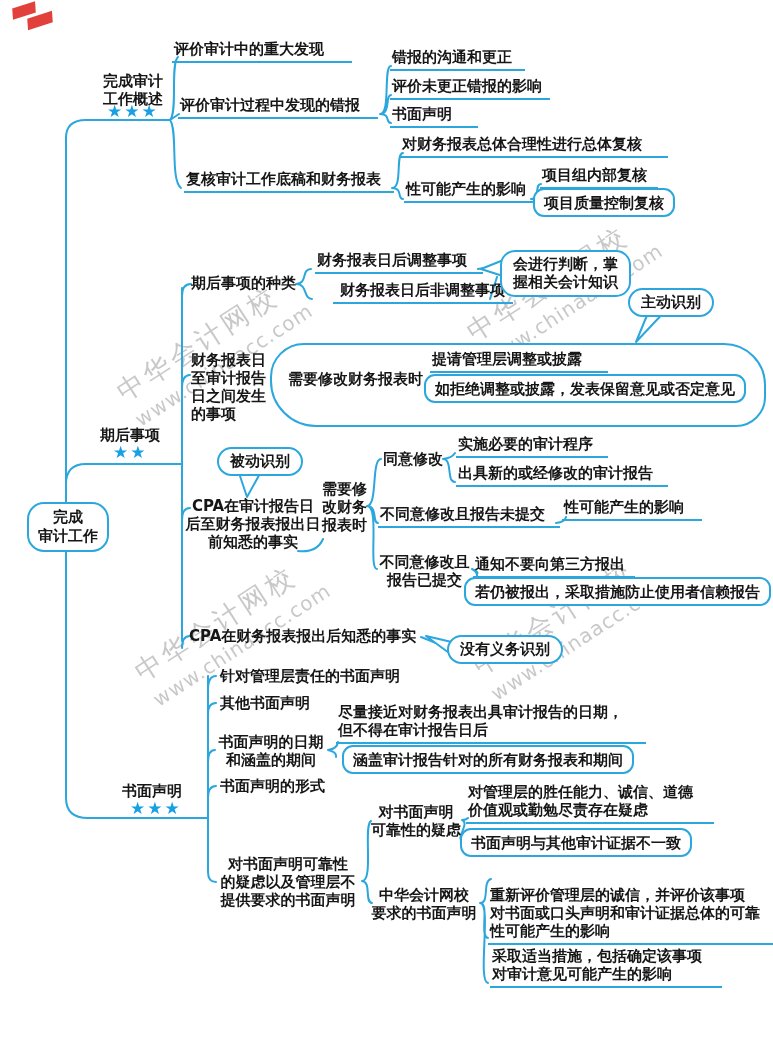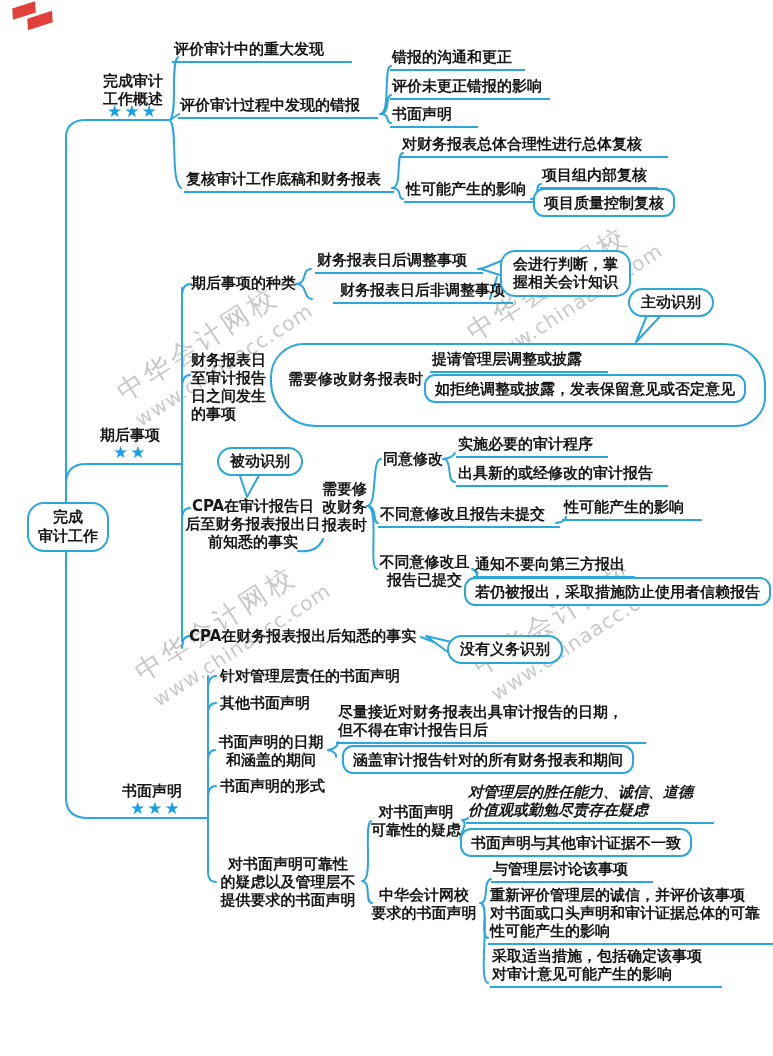--- a/index.html
+++ b/index.html
@@ -189,25 +189,24 @@
   <div class="node u" style="left:336px;top:703px;width:300px;">尽量接近对财务报表出具审计报告的日期，
 但不得在审计报告日后</div>
   <div class="node box" style="left:330px;top:745px;margin-left:12px;">涵盖审计报告针对的所有财务报表和期间</div>
   <div class="node" style="left:220px;top:777px;">书面声明的形式</div>
 
   <div class="node center" style="left:214px;top:855px;width:148px;">对书面声明可靠性
 的疑虑以及管理层不
 提供要求的书面声明</div>
   <div class="node center" style="left:370px;top:803px;width:92px;">对书面声明
 可靠性的疑虑</div>
-  <div class="node u" style="left:466px;top:783px;width:238px;font-style:italic;">对管理层的胜任能力、诚信、道德
+  <div class="node u" style="left:466px;top:783px;width:238px;">对管理层的胜任能力、诚信、道德
 价值观或勤勉尽责存在疑虑</div>
   <div class="node box" style="left:460px;top:828px;">书面声明与其他审计证据不一致</div>
   <div class="node center" style="left:368px;top:886px;width:112px;">中华会计网校
 要求的书面声明</div>
-  <div class="node u" style="left:491px;top:860px;min-width:152px;">与管理层讨论该事项</div>
   <div class="node u" style="left:488px;top:886px;width:282px;">重新评价管理层的诚信，并评价该事项
 对书面或口头声明和审计证据总体的可靠
 性可能产生的影响</div>
   <div class="node u" style="left:490px;top:947px;width:222px;font-family:Liberation Serif, serif;">采取适当措施，包括确定该事项
 对审计意见可能产生的影响</div>
 
 </div>
 
 </body></html>

